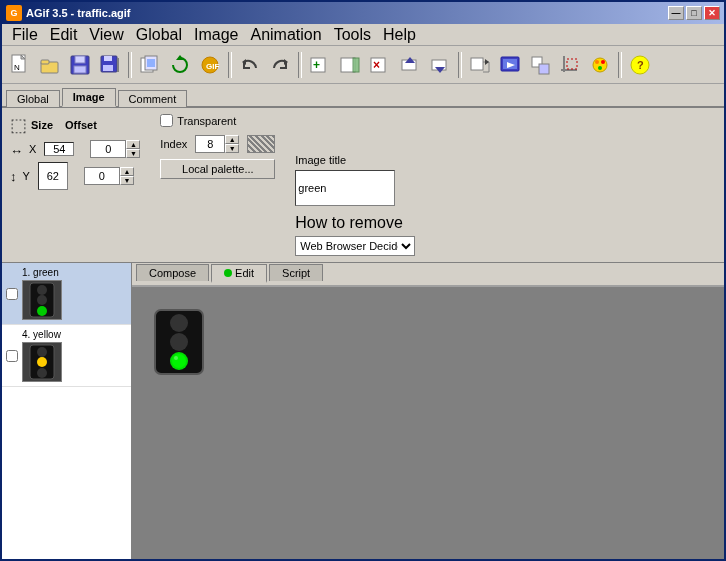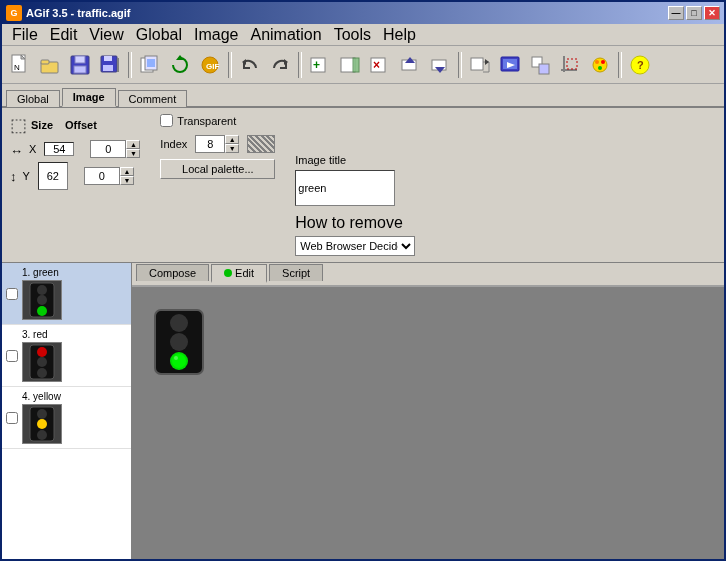--- a/index.html
+++ b/index.html
@@ -481,34 +481,20 @@
               <rect x="2" y="2" width="24" height="34" rx="3" fill="#111" stroke="#555"></rect>
               <circle cx="14" cy="9" r="5" fill="#333"></circle>
               <circle cx="14" cy="19" r="5" fill="#333"></circle>
               <circle cx="14" cy="30" r="5" fill="#00cc00"></circle>
             </svg>
           </div>
         </div>
       </div>
 
 
-      <div class="frame-item">
-        <input type="checkbox" class="frame-checkbox" style="">
-        <div style="flex:1;">
-          <div class="frame-label">3. red</div>
-          <div class="frame-thumb">
-            <svg width="28" height="38" viewBox="0 0 28 38">
-              <rect x="2" y="2" width="24" height="34" rx="3" fill="#111" stroke="#555"></rect>
-              <circle cx="14" cy="9" r="5" fill="#cc0000"></circle>
-              <circle cx="14" cy="19" r="5" fill="#333"></circle>
-              <circle cx="14" cy="30" r="5" fill="#333"></circle>
-            </svg>
-          </div>
-        </div>
-      </div>
 
       <div class="frame-item">
         <input type="checkbox" class="frame-checkbox" style="">
         <div style="flex:1;">
           <div class="frame-label">4. yellow</div>
           <div class="frame-thumb">
             <svg width="28" height="38" viewBox="0 0 28 38">
               <rect x="2" y="2" width="24" height="34" rx="3" fill="#111" stroke="#555"></rect>
               <circle cx="14" cy="9" r="5" fill="#333"></circle>
               <circle cx="14" cy="19" r="5" fill="#ffcc00"></circle>

